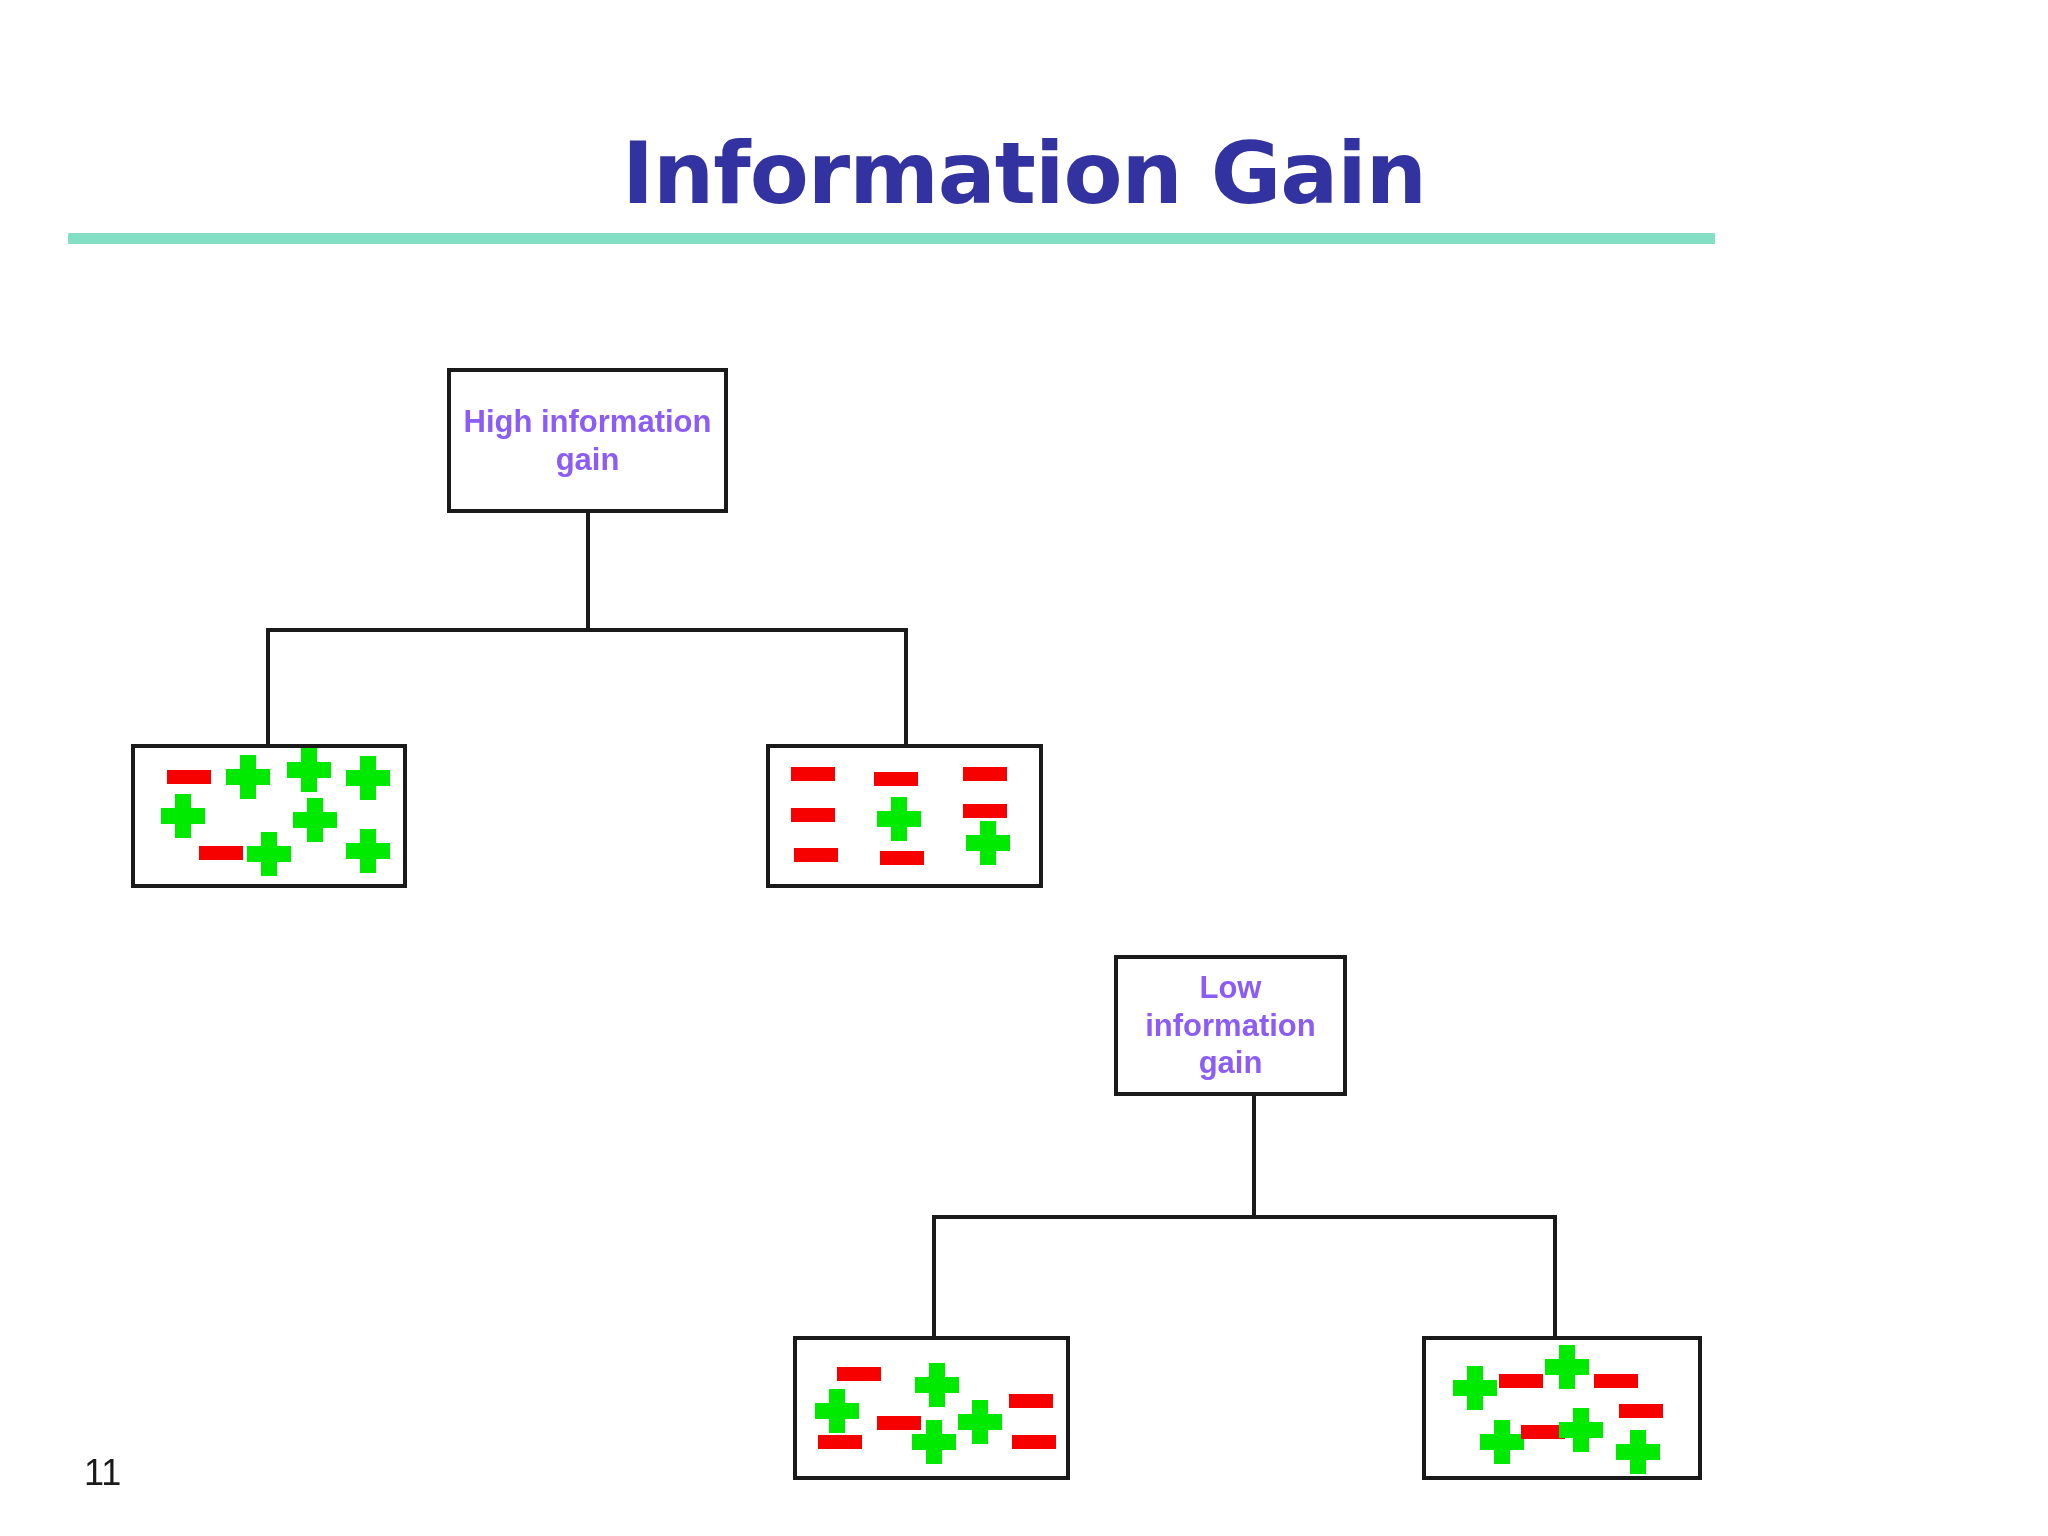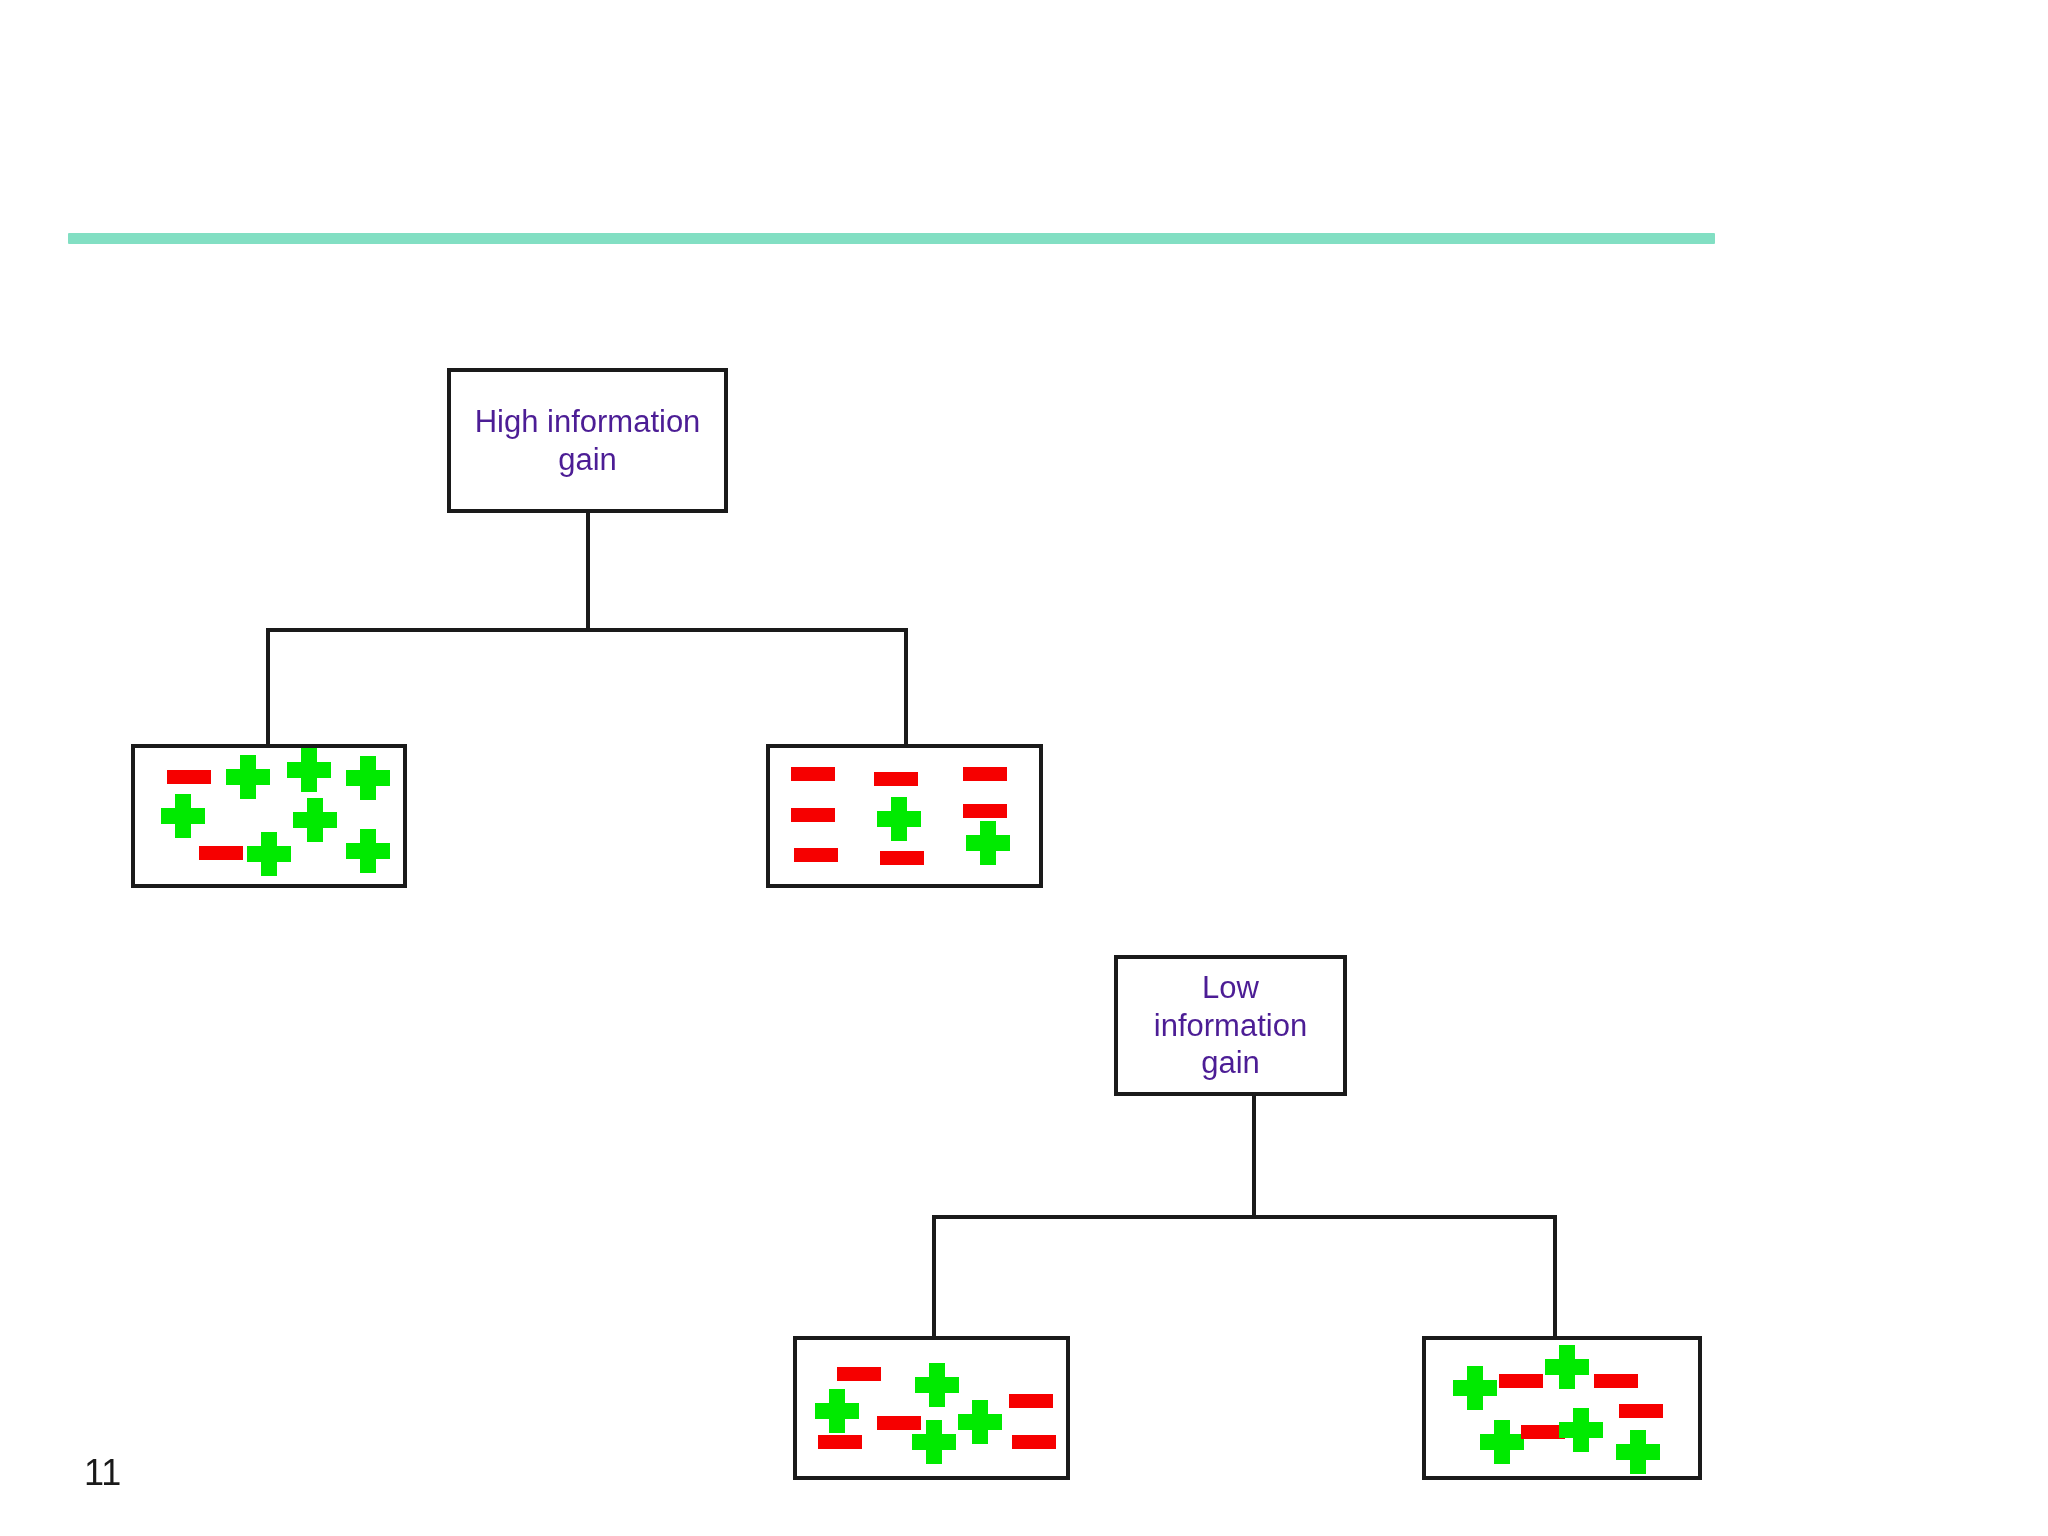--- a/index.html
+++ b/index.html
@@ -52,24 +52,24 @@
     box-sizing: border-box;
   }
   .label-box {
     display: flex;
     align-items: center;
     justify-content: center;
     text-align: center;
   }
   .label-box .label-text {
     font-family: "Liberation Sans", sans-serif;
-    font-weight: normal;
+    font-weight: bold;
     font-size: 31px;
     line-height: 1.22;
-    color: #4c1d95;
+    color: #8b5cf6;
     padding: 0 10px;
   }
 
   
   .conn {
     position: absolute;
     background: #1a1a1a;
   }
   .conn-v { width: 4px; }
   .conn-h { height: 4px; }
@@ -112,20 +112,21 @@
     font-family: "Liberation Sans", sans-serif;
     font-size: 36px;
     color: #1a1a1a;
   }
 </style>
 </head>
 <body>
 
 <div id="slide">
 
+  <div id="slide-title">Information Gain</div>
   <div id="title-rule"></div>
 
   <div class="node-box label-box" style="left:447px; top:368px; width:281px; height:145px;">
     <span class="label-text"><span></span><span>High information</span><br><span>gain</span></span>
   </div>
 
   <div class="conn conn-v" style="left:586px; top:512px; height:120px;"></div>
   <div class="conn conn-h" style="left:266px; top:628px; width:642px;"></div>
   <div class="conn conn-v" style="left:266px; top:628px; height:118px;"></div>
   <div class="conn conn-v" style="left:904px; top:628px; height:118px;"></div>

